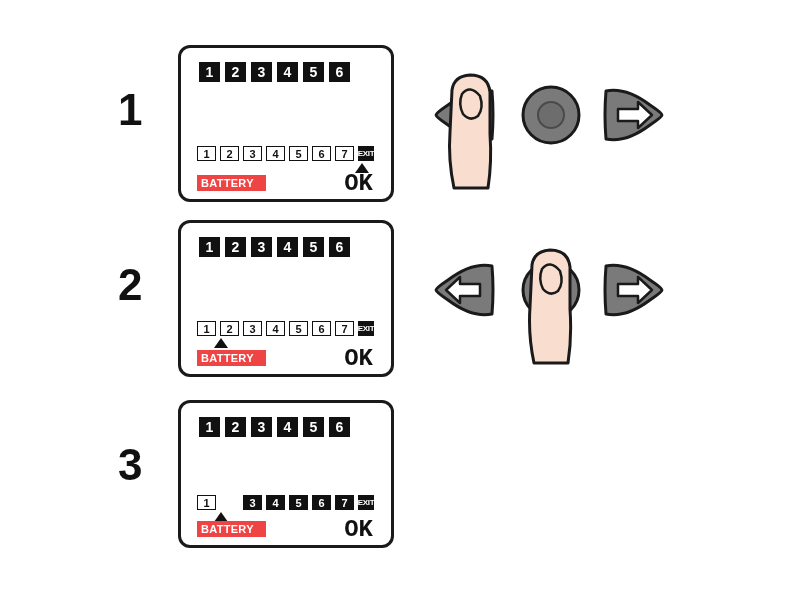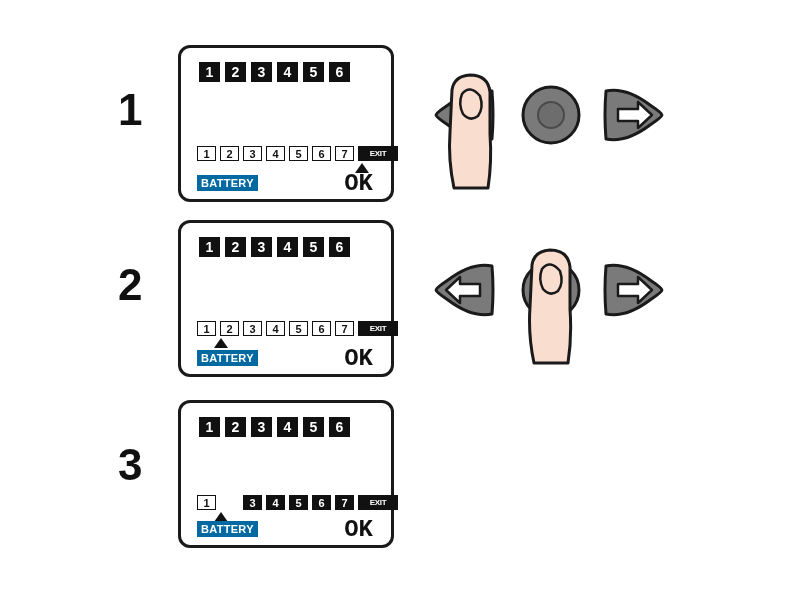--- a/index.html
+++ b/index.html
@@ -97,21 +97,21 @@
     background: #111111;
     color: #ffffff;
     border-color: #111111;
   }
   .sm-cell.blank {
     border-color: transparent;
     background: transparent;
     color: transparent;
   }
   .sm-cell.exit {
-    width: 40px;
+    width: 16px;
     background: #111111;
     color: #ffffff;
     border-color: #111111;
     font-size: 8px;
     letter-spacing: -0.3px;
   }
 
   .cursor {
     position: absolute;
     bottom: 26px;
@@ -120,25 +120,25 @@
     border-left: 7px solid transparent;
     border-right: 7px solid transparent;
     border-bottom: 10px solid #111111;
   }
   #step-3 .cursor { bottom: 23px; }
 
   .battery {
     position: absolute;
     left: 16px;
     bottom: 8px;
-    background: #0369a1;
+    background: #ef4444;
     color: #ffffff;
     font-size: 11px;
     font-weight: bold;
-    padding: 2px 4px 2px 4px;
+    padding: 2px 12px 2px 4px;
     letter-spacing: 0.3px;
     font-family: "Liberation Sans", sans-serif;
   }
   .ok-label {
     position: absolute;
     right: 18px;
     bottom: 2px;
     font-size: 24px;
     font-weight: bold;
     color: #111111;

